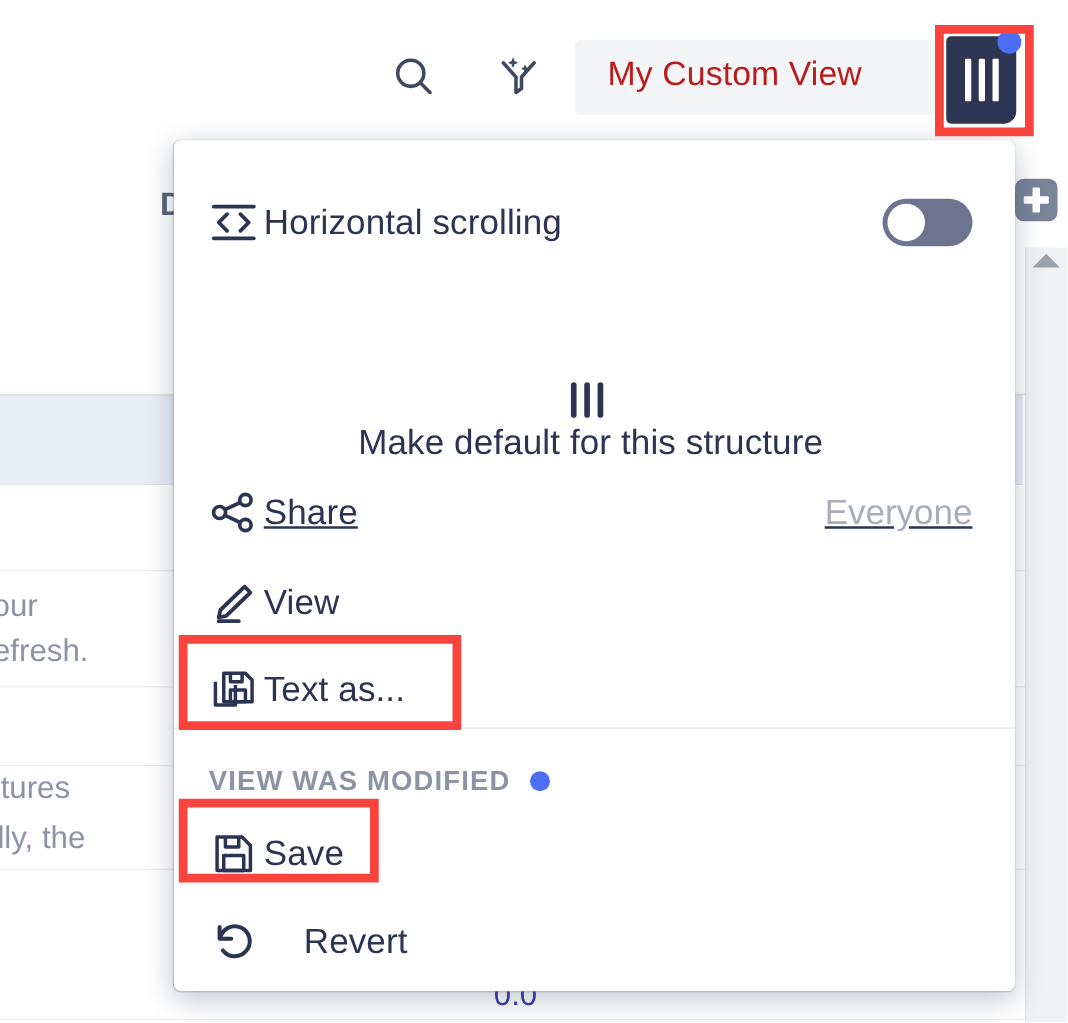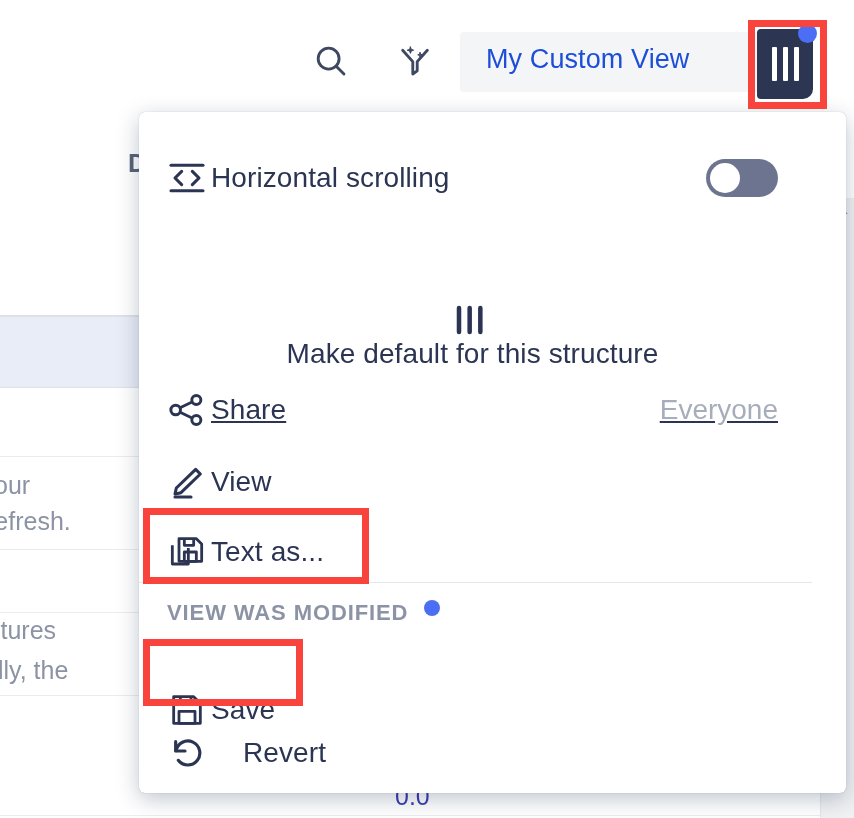--- a/index.html
+++ b/index.html
@@ -21,21 +21,21 @@
   }
   .toolbar-icons{position:absolute;top:40px;left:310px;display:flex;gap:42px;align-items:center;}
   .tbicon{width:42px;height:42px;display:flex;align-items:center;justify-content:center;color:#3f4861;}
 
   .view-pill{
     position:absolute;left:460px;top:32px;width:310px;height:60px;
     background:#f4f5f7;border-radius:4px;
   }
   .view-name{
     position:absolute;left:486px;top:44px;width:250px;
-    font-size:27px;color:#1d4ed8;letter-spacing:.1px;white-space:nowrap;
+    font-size:27px;color:#b91c1c;letter-spacing:.1px;white-space:nowrap;
   }
 
   .view-btn{
     position:absolute;left:757px;top:29px;width:56px;height:70px;
     background:#2c3552;border-radius:4px 4px 10px 4px;
     display:flex;align-items:center;justify-content:center;
   }
   .view-btn .bars{display:flex;gap:6px;}
   .view-btn .bars i{display:block;width:5px;height:34px;background:#ffffff;border-radius:1px;}
   .badge-dot{
@@ -69,42 +69,41 @@
 
   .frag-d{position:absolute;left:128px;top:148px;font-size:26px;color:#5b6478;font-weight:600;}
   .bottom-frag{position:absolute;left:395px;top:782px;font-size:25px;color:#3b3fb0;}
 
   
   .menu{
     position:absolute;left:139px;top:112px;width:673px;height:681px;
     background:#ffffff;border-radius:6px;
     box-shadow:0 6px 22px rgba(9,30,66,.26), 0 0 1px rgba(9,30,66,.32);
     overflow:hidden;
-    padding-left:34px;
   }
   .mi{
     position:absolute;left:0;width:673px;height:72px;display:flex;align-items:center;
     box-sizing:border-box;padding:0 34px 0 28px;
   }
   .mi .ic{width:44px;min-width:44px;display:flex;align-items:center;justify-content:flex-start;color:#2b3553;}
   .mi .lbl{font-size:28px;color:#2b3553;white-space:nowrap;letter-spacing:.1px;}
   .mi .right{margin-left:auto;display:flex;align-items:flex-start;}
   .mi .value{font-size:28px;color:#a7adbb;white-space:nowrap;}
 
   .toggle{width:72px;height:38px;border-radius:19px;position:relative;}
   .toggle.off{background:#6c7490;}
   .toggle.on{background:#3d8a5f;}
   .toggle .knob{position:absolute;top:4px;width:30px;height:30px;border-radius:50%;background:#ffffff;}
   .toggle.off .knob{left:4px;}
   .toggle.on .knob{right:4px;}
 
   .menu-divider{position:absolute;left:0;width:673px;height:1px;background:#e4e6ec;}
 
   .section-label{
-    position:absolute;left:0;width:673px;height:50px;display:flex;
+    position:absolute;left:0;width:673px;height:50px;display:flex;align-items:center;
     padding:0 28px;box-sizing:border-box;
   }
   .section-label .txt{font-size:22px;font-weight:700;letter-spacing:.9px;color:#8b93a5;}
   .section-label .dot{width:16px;height:16px;border-radius:50%;background:#4c6ef5;margin-left:16px;}
 
   svg{display:block;}
 </style>
 </head>
 <body>
 
@@ -240,21 +239,21 @@
       <span class="lbl">Text as...</span>
     </div>
 
     <div class="menu-divider" style="top:470px;"></div>
 
     <div class="section-label" style="top:488px;">
       <span class="txt">VIEW WAS MODIFIED</span>
       <span class="dot"></span>
     </div>
 
-    <div class="mi" style="top:562px;">
+    <div class="mi" style="top:535px;">
       <span class="ic">
         <svg width="40" height="36" viewBox="0 0 30 26" fill="none" stroke="#2b3553" stroke-width="2.1" stroke-linejoin="round">
           <path d="M5 3 H20 L25 8 V23 H5 Z"></path>
           <path d="M10 3 V9 H18 V3"></path>
           <rect x="9" y="14" width="12" height="9"></rect>
         </svg>
       </span>
       <span class="lbl">Save</span>
     </div>
 

